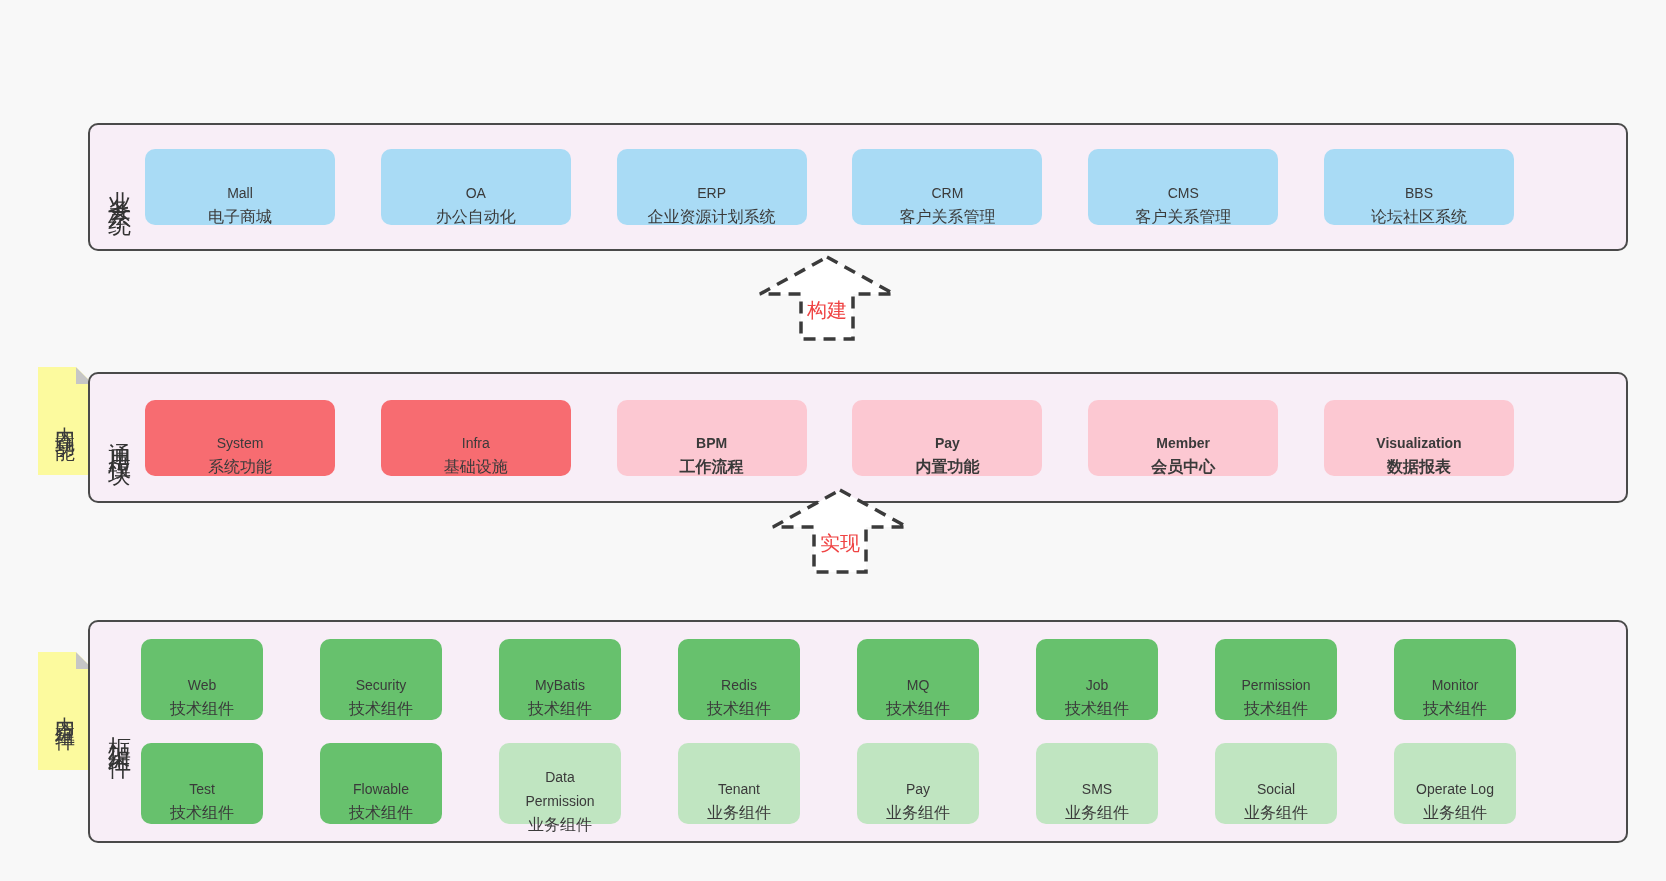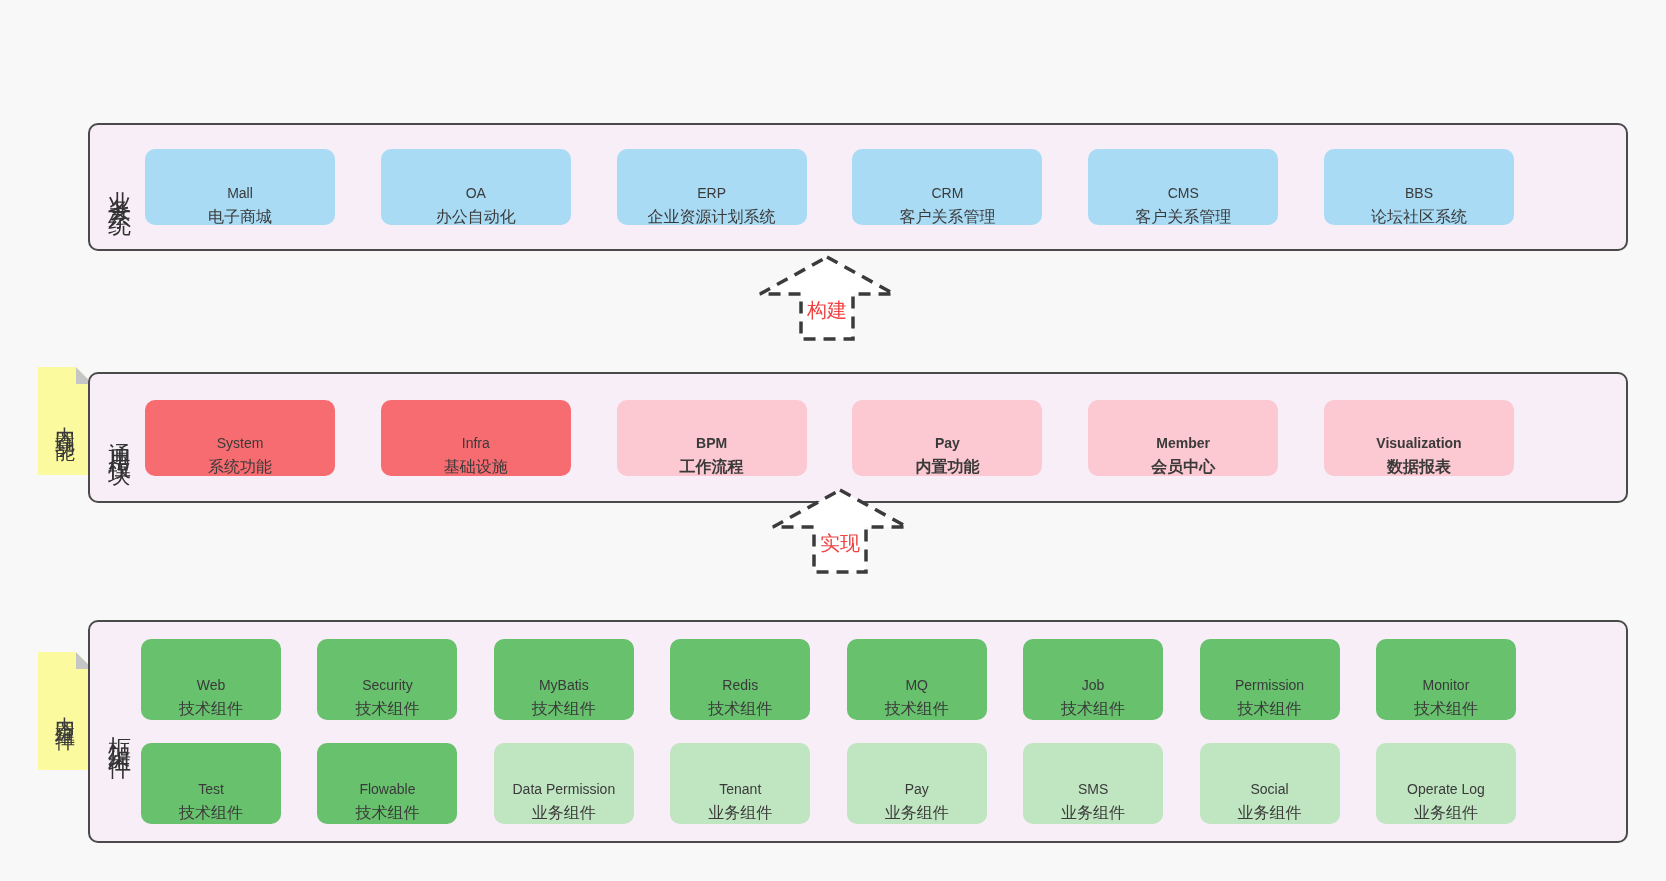--- a/index.html
+++ b/index.html
@@ -26,21 +26,21 @@
     position:absolute;left:55px;right:112px;
     display:flex;justify-content:space-between;align-items:center;
   }
   .row-center{top:50%;transform:translateY(-50%);}
   .box{
     box-sizing:border-box;border-radius:10px;
     display:flex;flex-direction:column;align-items:center;justify-content:center;
     text-align:center;padding:4px 10px;
   }
   .box-lg{width:190px;height:76px;}
-  .box-sm{width:140px;height:81px;}
+  .box-sm{width:122px;height:81px;}
   .box .t{font-size:14px;line-height:24px;margin-top:35px;}
   .box .s{font-size:16px;line-height:24px;}
   .blue{background:#a9dbf5;}
   .red{background:#f76c71;}
   .pink{background:#fcc8d2;font-weight:bold;}
   .green{background:#67c16d;}
   .green-light{background:#c0e5c1;}
 
   .fw-row1{top:17px;}
   .fw-row2{top:121px;}

